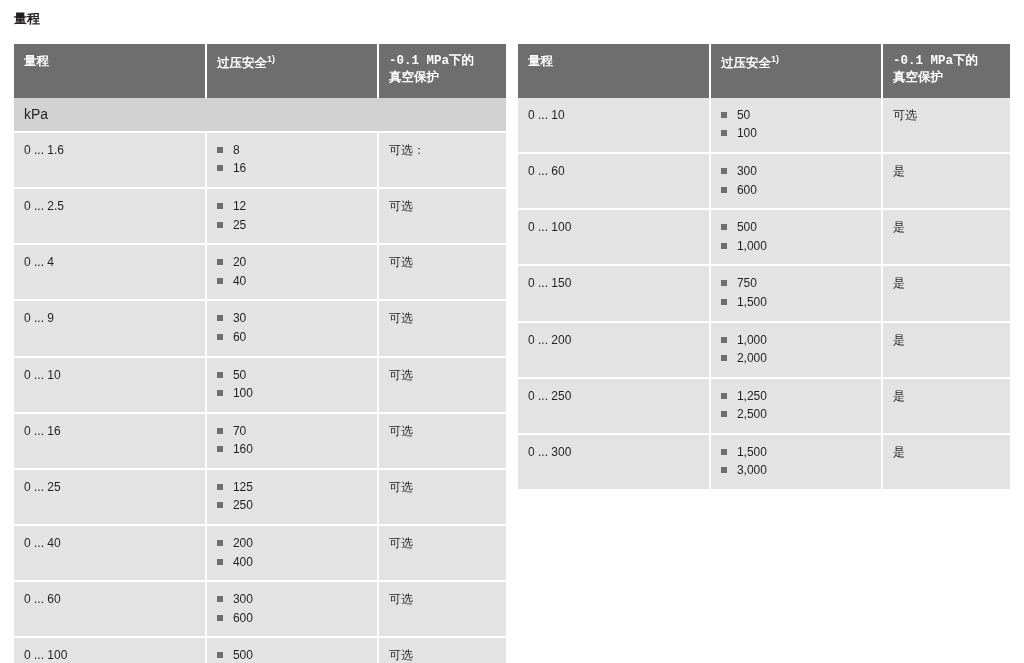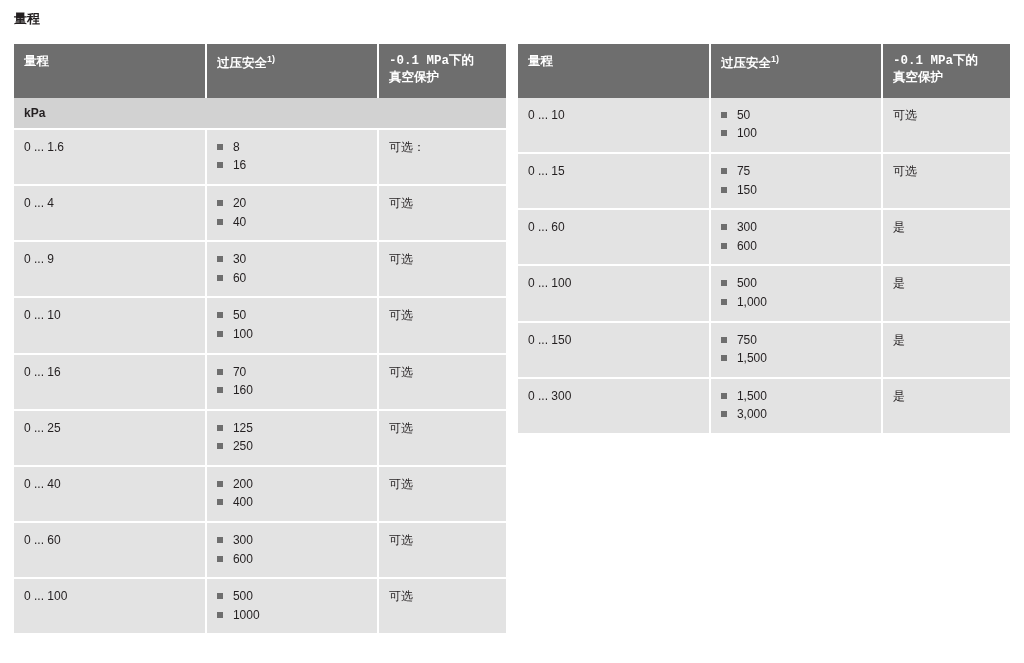--- a/index.html
+++ b/index.html
@@ -61,24 +61,24 @@
     border-bottom: 2px solid #ffffff;
     border-right: 2px solid #ffffff;
     font-size: 12px;
     line-height: 1.5;
     color: #231f20;
   }
   table.spec td:last-child { border-right: none; }
 
   tr.group-row td {
     background: #d2d2d2;
-    font-weight: bold;
+    font-weight: normal;
     padding-top: 6px;
     padding-bottom: 6px;
-    font-size: 12px;
+    font-size: 14px;
   }
   td.range-cell { padding-left: 26px; margin-left: 18px; }
   .bullet-list { margin: 0; padding: 0; list-style: none; }
   .bullet-list li {
     position: relative;
     padding-left: 16px;
     line-height: 1.55;
     white-space: nowrap;
   }
   .bullet-list li::before {
@@ -119,20 +119,30 @@
           <td class="range-cell">0 ... 1.6</td>
           <td>
             <ul class="bullet-list">
               <li>8</li>
               <li>16</li>
             </ul>
           </td>
           <td>可选：</td>
         </tr>
         <tr>
+          <td class="range-cell">0 ... 2.5</td>
+          <td>
+            <ul class="bullet-list">
+              <li>12</li>
+              <li>25</li>
+            </ul>
+          </td>
+          <td>可选</td>
+        </tr>
+        <tr>
           <td class="range-cell">0 ... 4</td>
           <td>
             <ul class="bullet-list">
               <li>20</li>
               <li>40</li>
             </ul>
           </td>
           <td>可选</td>
         </tr>
         <tr>
@@ -228,30 +238,20 @@
           <td class="range-cell">0 ... 10</td>
           <td>
             <ul class="bullet-list">
               <li>50</li>
               <li>100</li>
             </ul>
           </td>
           <td>可选</td>
         </tr>
         <tr>
-          <td class="range-cell">0 ... 15</td>
-          <td>
-            <ul class="bullet-list">
-              <li>75</li>
-              <li>150</li>
-            </ul>
-          </td>
-          <td>可选</td>
-        </tr>
-        <tr>
           <td class="range-cell">0 ... 60</td>
           <td>
             <ul class="bullet-list">
               <li>300</li>
               <li>600</li>
             </ul>
           </td>
           <td>是</td>
         </tr>
         <tr>
@@ -263,20 +263,40 @@
             </ul>
           </td>
           <td>是</td>
         </tr>
         <tr>
           <td class="range-cell">0 ... 150</td>
           <td>
             <ul class="bullet-list">
               <li>750</li>
               <li>1,500</li>
+            </ul>
+          </td>
+          <td>是</td>
+        </tr>
+        <tr>
+          <td class="range-cell">0 ... 200</td>
+          <td>
+            <ul class="bullet-list">
+              <li>1,000</li>
+              <li>2,000</li>
+            </ul>
+          </td>
+          <td>是</td>
+        </tr>
+        <tr>
+          <td class="range-cell">0 ... 250</td>
+          <td>
+            <ul class="bullet-list">
+              <li>1,250</li>
+              <li>2,500</li>
             </ul>
           </td>
           <td>是</td>
         </tr>
         <tr>
           <td class="range-cell">0 ... 300</td>
           <td>
             <ul class="bullet-list">
               <li>1,500</li>
               <li>3,000</li>

